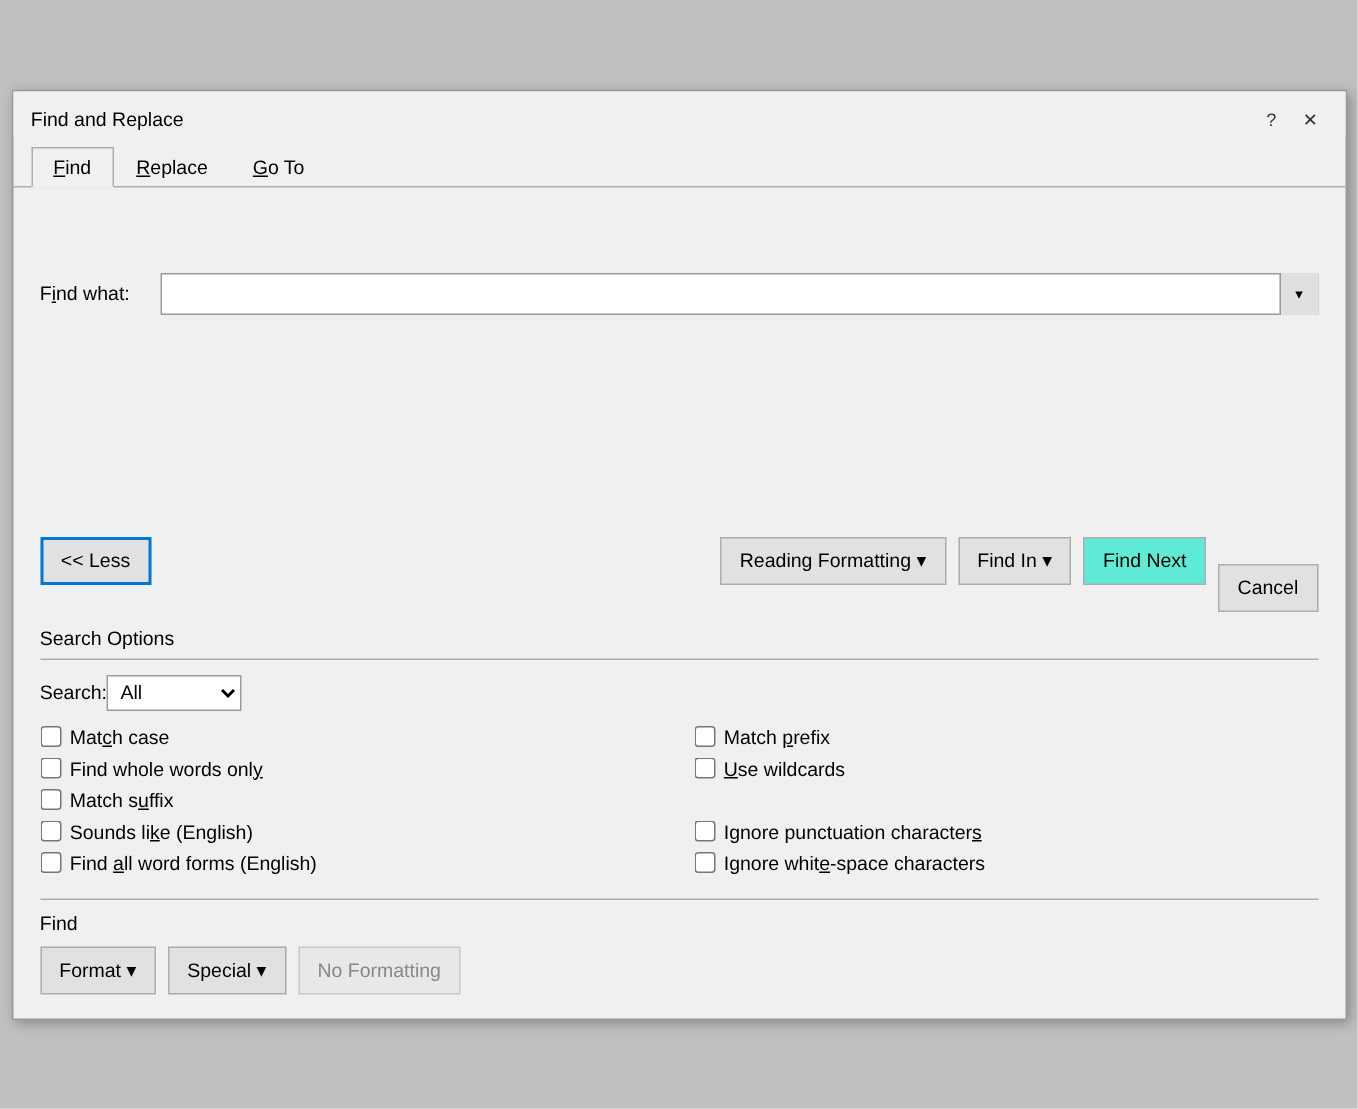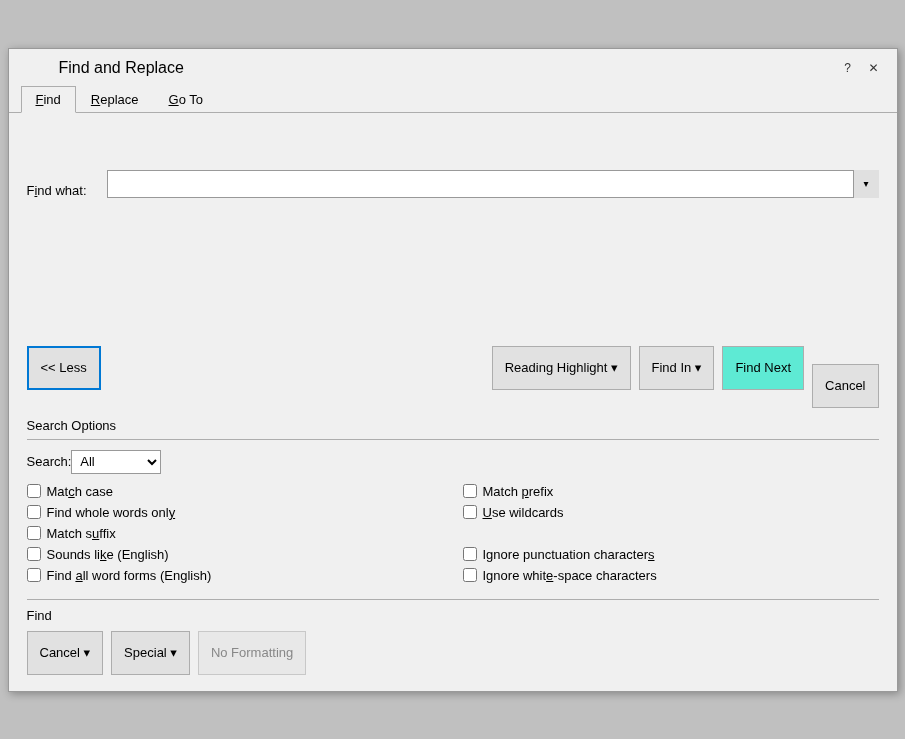--- a/index.html
+++ b/index.html
@@ -29,24 +29,23 @@
     .title-bar {
       background: #f0f0f0;
       padding: 8px 12px 0 12px;
       display: flex;
       align-items: center;
       justify-content: space-between;
       border-bottom: none;
     }
 
     .title-text {
-      font-size: 16px;
+      font-size: 13px;
       font-weight: normal;
       color: #000;
-      margin-left: 38px;
     }
 
     .title-buttons {
       display: flex;
       gap: 4px;
     }
 
     .title-btn {
       width: 22px;
       height: 22px;
@@ -86,21 +85,21 @@
     .tab-underline {
       text-decoration: underline;
     }
 
     .content {
       padding: 16px 18px;
     }
 
     .form-row {
       display: flex;
-      align-items: flex-end;
+      align-items: center;
       margin-bottom: 10px;
       margin-top: 41px;
     }
 
     .form-label {
       width: 80px;
       font-size: 13px;
       color: #000;
       flex-shrink: 0;
     }
@@ -144,21 +143,21 @@
     }
 
     .button-row {
       display: flex;
       gap: 8px;
       margin-bottom: 10px;
       align-items: center;
     }
 
     .btn {
-      height: 44px;
+      height: 32px;
       padding: 0 12px;
       border: 1px solid #adadad;
       background: #e1e1e1;
       cursor: pointer;
       font-size: 13px;
       color: #000;
       display: flex;
       align-items: center;
       gap: 4px;
     }
@@ -302,21 +301,21 @@
         <input type="text" class="text-input" value="" style="">
         <div class="dropdown-arrow">▾</div>
       </div>
     </div>
 
     <div class="spacer"></div>
 
     <div class="button-row">
       <button class="btn less-btn">&lt;&lt; Less</button>
       <div class="btn-spacer"></div>
-      <button class="btn">Reading Highlight ▾</button>
+      <button class="btn">Reading Formatting ▾</button>
       <button class="btn">Find In ▾</button>
       <button class="btn btn-primary">Find Next</button>
       <button class="btn btn-cancel">Cancel</button>
     </div>
 
     <div class="divider-label">Search Options</div>
     <div class="divider-line"></div>
 
     <div class="search-row">
       <span class="search-label">Search:</span>
@@ -391,19 +390,19 @@
         <input type="checkbox" id="ignore_whitespace" style="">
         <label for="ignore_whitespace" class="checkbox-label">
           Ignore whit<span class="underline">e</span>-space characters
         </label>
       </div>
     </div>
 
     <div class="bottom-section">
       <div class="section-label">Find</div>
       <div class="bottom-buttons">
-        <button class="btn">Cancel ▾</button>
+        <button class="btn">Format ▾</button>
         <button class="btn">Special ▾</button>
         <button class="btn btn-disabled">No Formatting</button>
       </div>
     </div>
   </div>
 </div>
 
 </body></html>

